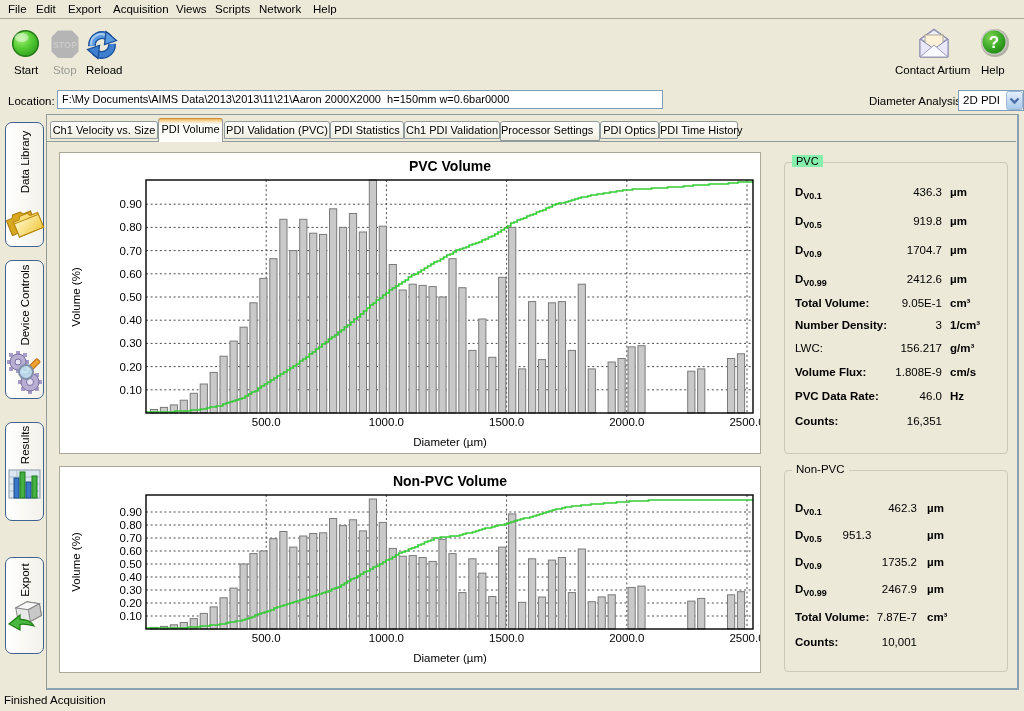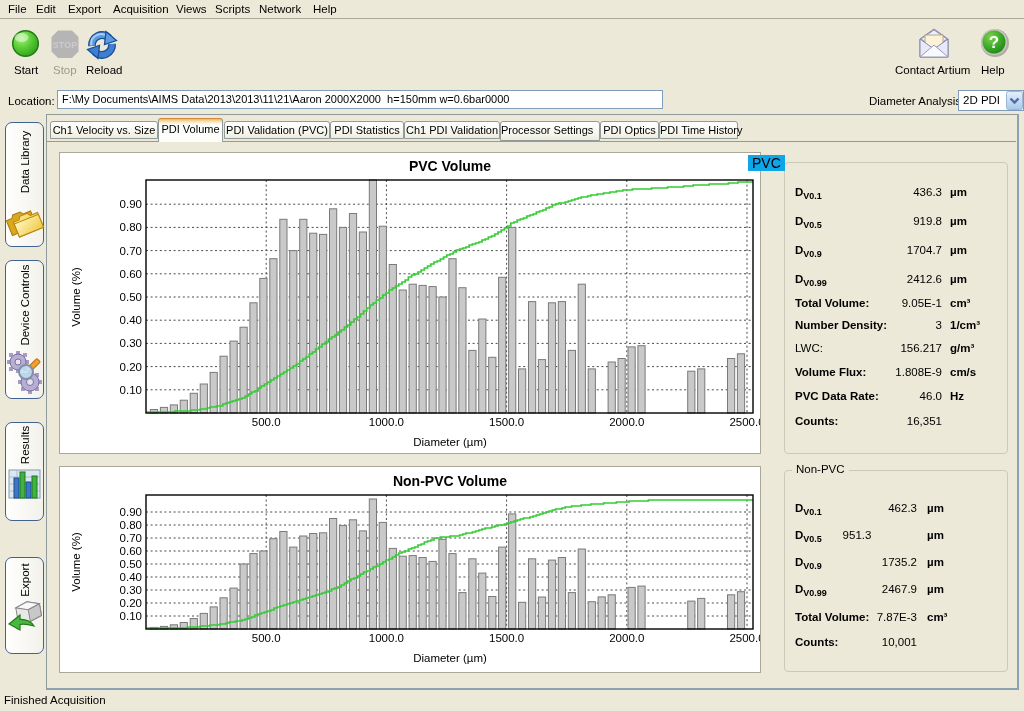--- a/index.html
+++ b/index.html
@@ -348,21 +348,21 @@
 <rect x="667.5" y="127.8" width="7.2" height="34.2" fill="#c9c9c9" stroke="#7a7a7a" stroke-width="1"></rect>
 <rect x="677.4" y="124.7" width="7.2" height="37.3" fill="#c9c9c9" stroke="#7a7a7a" stroke-width="1"></rect>
 <polyline points="86.0,161 127.6,161 127.6,160 140.4,160 140.4,159 150.0,159 150.0,158 159.6,158 159.6,157 166.0,157 166.0,156 169.2,156 169.2,155 175.6,155 175.6,154 182.0,154 182.0,153 185.2,153 185.2,152 188.4,152 188.4,151 191.6,151 191.6,150 194.8,150 194.8,148 198.0,148 198.0,147 201.2,147 201.2,146 204.4,146 204.4,145 207.6,145 207.6,144 210.8,144 210.8,143 214.0,143 214.0,141 217.2,141 217.2,140 220.4,140 220.4,139 223.6,139 223.6,138 226.8,138 226.8,137 230.0,137 230.0,136 233.2,136 233.2,135 236.4,135 236.4,134 239.6,134 239.6,133 242.8,133 242.8,132 246.0,132 246.0,131 249.2,131 249.2,130 252.4,130 252.4,129 255.6,129 255.6,128 258.8,128 258.8,127 262.0,127 262.0,126 265.2,126 265.2,125 268.4,125 268.4,124 271.6,124 271.6,122 274.8,122 274.8,121 278.0,121 278.0,120 281.2,120 281.2,118 284.4,118 284.4,116 287.6,116 287.6,114 290.8,114 290.8,112 294.0,112 294.0,111 297.2,111 297.2,109 300.4,109 300.4,107 303.6,107 303.6,105 306.8,105 306.8,104 310.0,104 310.0,102 313.2,102 313.2,100 316.4,100 316.4,99 319.6,99 319.6,97 322.8,97 322.8,95 326.0,95 326.0,93 329.2,93 329.2,92 332.4,92 332.4,90 335.6,90 335.6,88 338.8,88 338.8,86 342.0,86 342.0,85 345.2,85 345.2,84 348.4,84 348.4,82 351.6,82 351.6,81 354.8,81 354.8,80 358.0,80 358.0,78 361.2,78 361.2,77 364.4,77 364.4,75 367.6,75 367.6,74 370.8,74 370.8,73 374.0,73 374.0,71 380.4,71 380.4,70 390.0,70 390.0,69 399.6,69 399.6,68 402.8,68 402.8,67 406.0,67 406.0,66 412.4,66 412.4,65 415.6,65 415.6,64 418.8,64 418.8,63 422.0,63 422.0,62 425.2,62 425.2,61 431.6,61 431.6,60 434.8,60 434.8,59 438.0,59 438.0,58 444.4,58 444.4,57 447.6,57 447.6,56 450.8,56 450.8,55 454.0,55 454.0,54 457.2,54 457.2,53 460.4,53 460.4,52 463.6,52 463.6,51 470.0,51 470.0,50 473.2,50 473.2,49 476.4,49 476.4,48 479.6,48 479.6,47 482.8,47 482.8,46 486.0,46 486.0,45 489.2,45 489.2,44 492.4,44 492.4,43 495.6,43 495.6,42 502.0,42 502.0,41 505.2,41 505.2,40 511.6,40 511.6,39 521.2,39 521.2,38 530.8,38 530.8,37 543.6,37 543.6,36 556.4,36 556.4,35 569.2,35 569.2,34 588.4,34 588.4,33 693,33" fill="none" stroke="#33cc33" stroke-width="1.7"></polyline>
 <rect x="86" y="28" width="607" height="134" fill="none" stroke="#000" stroke-width="1.4"></rect>
 <text x="390" y="195" text-anchor="middle" font-family="Liberation Sans, sans-serif" font-size="11.5" fill="#000">Diameter (µm)</text>
 <text x="20" y="95" text-anchor="middle" font-family="Liberation Sans, sans-serif" font-size="11.5" fill="#000" transform="rotate(-90 20 95)">Volume (%)</text>
 </svg>
   </div>
 
 <div class="abs" style="left:784px;top:162px;width:224px;height:292px;border:1px solid #cdc9b8;border-radius:4px;z-index:2;box-sizing:border-box"></div>
-<div class="abs" style="left:748px;top:155px;font-size:14px;background:#0ea5e9;padding:0 4px;z-index:3">PVC</div>
+<div class="abs" style="left:792px;top:155px;font-size:11px;background:#86efac;padding:0 4px;z-index:3">PVC</div>
 <div class="abs" style="left:795px;top:186px;font-size:11.5px;font-weight:bold;z-index:3">D<span style="font-size:9px;vertical-align:-3px">V0.1</span></div>
 <div class="abs" style="left:822px;top:186px;width:120px;text-align:right;font-size:11.5px;z-index:3">436.3</div>
 <div class="abs" style="left:950px;top:186px;font-size:11.5px;font-weight:bold;z-index:3">µm</div>
 <div class="abs" style="left:795px;top:215px;font-size:11.5px;font-weight:bold;z-index:3">D<span style="font-size:9px;vertical-align:-3px">V0.5</span></div>
 <div class="abs" style="left:822px;top:215px;width:120px;text-align:right;font-size:11.5px;z-index:3">919.8</div>
 <div class="abs" style="left:950px;top:215px;font-size:11.5px;font-weight:bold;z-index:3">µm</div>
 <div class="abs" style="left:795px;top:244px;font-size:11.5px;font-weight:bold;z-index:3">D<span style="font-size:9px;vertical-align:-3px">V0.9</span></div>
 <div class="abs" style="left:822px;top:244px;width:120px;text-align:right;font-size:11.5px;z-index:3">1704.7</div>
 <div class="abs" style="left:950px;top:244px;font-size:11.5px;font-weight:bold;z-index:3">µm</div>
 <div class="abs" style="left:795px;top:273px;font-size:11.5px;font-weight:bold;z-index:3">D<span style="font-size:9px;vertical-align:-3px">V0.99</span></div>
@@ -395,17 +395,17 @@
 <div class="abs" style="left:795px;top:529px;font-size:11.5px;font-weight:bold;z-index:3">D<span style="font-size:9px;vertical-align:-3px">V0.5</span></div>
 <div class="abs" style="left:797px;top:529px;width:120px;text-align:center;font-size:11.5px;z-index:3">951.3</div>
 <div class="abs" style="left:927px;top:529px;font-size:11.5px;font-weight:bold;z-index:3">µm</div>
 <div class="abs" style="left:795px;top:556px;font-size:11.5px;font-weight:bold;z-index:3">D<span style="font-size:9px;vertical-align:-3px">V0.9</span></div>
 <div class="abs" style="left:797px;top:556px;width:120px;text-align:right;font-size:11.5px;z-index:3">1735.2</div>
 <div class="abs" style="left:927px;top:556px;font-size:11.5px;font-weight:bold;z-index:3">µm</div>
 <div class="abs" style="left:795px;top:583px;font-size:11.5px;font-weight:bold;z-index:3">D<span style="font-size:9px;vertical-align:-3px">V0.99</span></div>
 <div class="abs" style="left:797px;top:583px;width:120px;text-align:right;font-size:11.5px;z-index:3">2467.9</div>
 <div class="abs" style="left:927px;top:583px;font-size:11.5px;font-weight:bold;z-index:3">µm</div>
 <div class="abs" style="left:795px;top:611px;font-size:11.5px;font-weight:bold;z-index:3">Total Volume:</div>
-<div class="abs" style="left:797px;top:611px;width:120px;text-align:right;font-size:11.5px;z-index:3">7.87E-3</div>
+<div class="abs" style="left:797px;top:611px;width:120px;text-align:right;font-size:11.5px;z-index:3">7.87E-7</div>
 <div class="abs" style="left:927px;top:611px;font-size:11.5px;font-weight:bold;z-index:3">cm³</div>
 <div class="abs" style="left:795px;top:636px;font-size:11.5px;font-weight:bold;z-index:3">Counts:</div>
 <div class="abs" style="left:797px;top:636px;width:120px;text-align:right;font-size:11.5px;z-index:3">10,001</div>
 <div class="abs" style="left:927px;top:636px;font-size:11.5px;font-weight:bold;z-index:3"></div>
 <div class="abs lbl" style="left:4px;top:694px">Finished Acquisition</div>
 </body></html>

